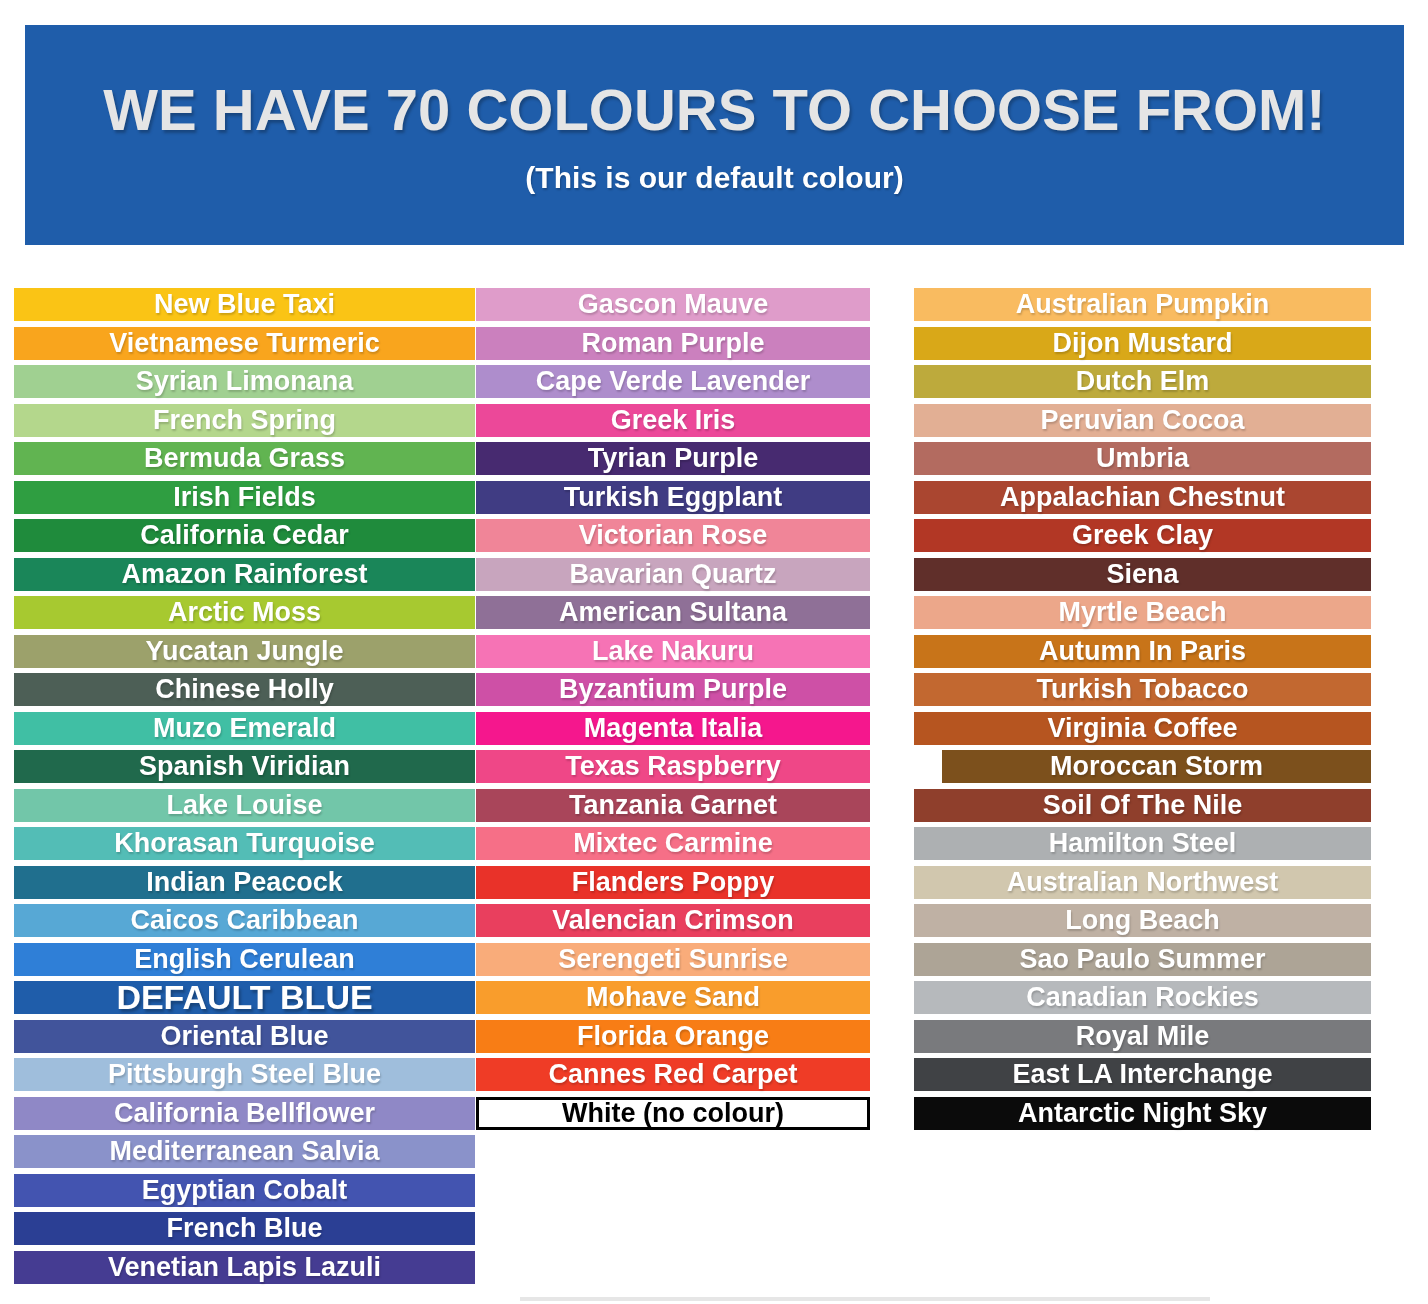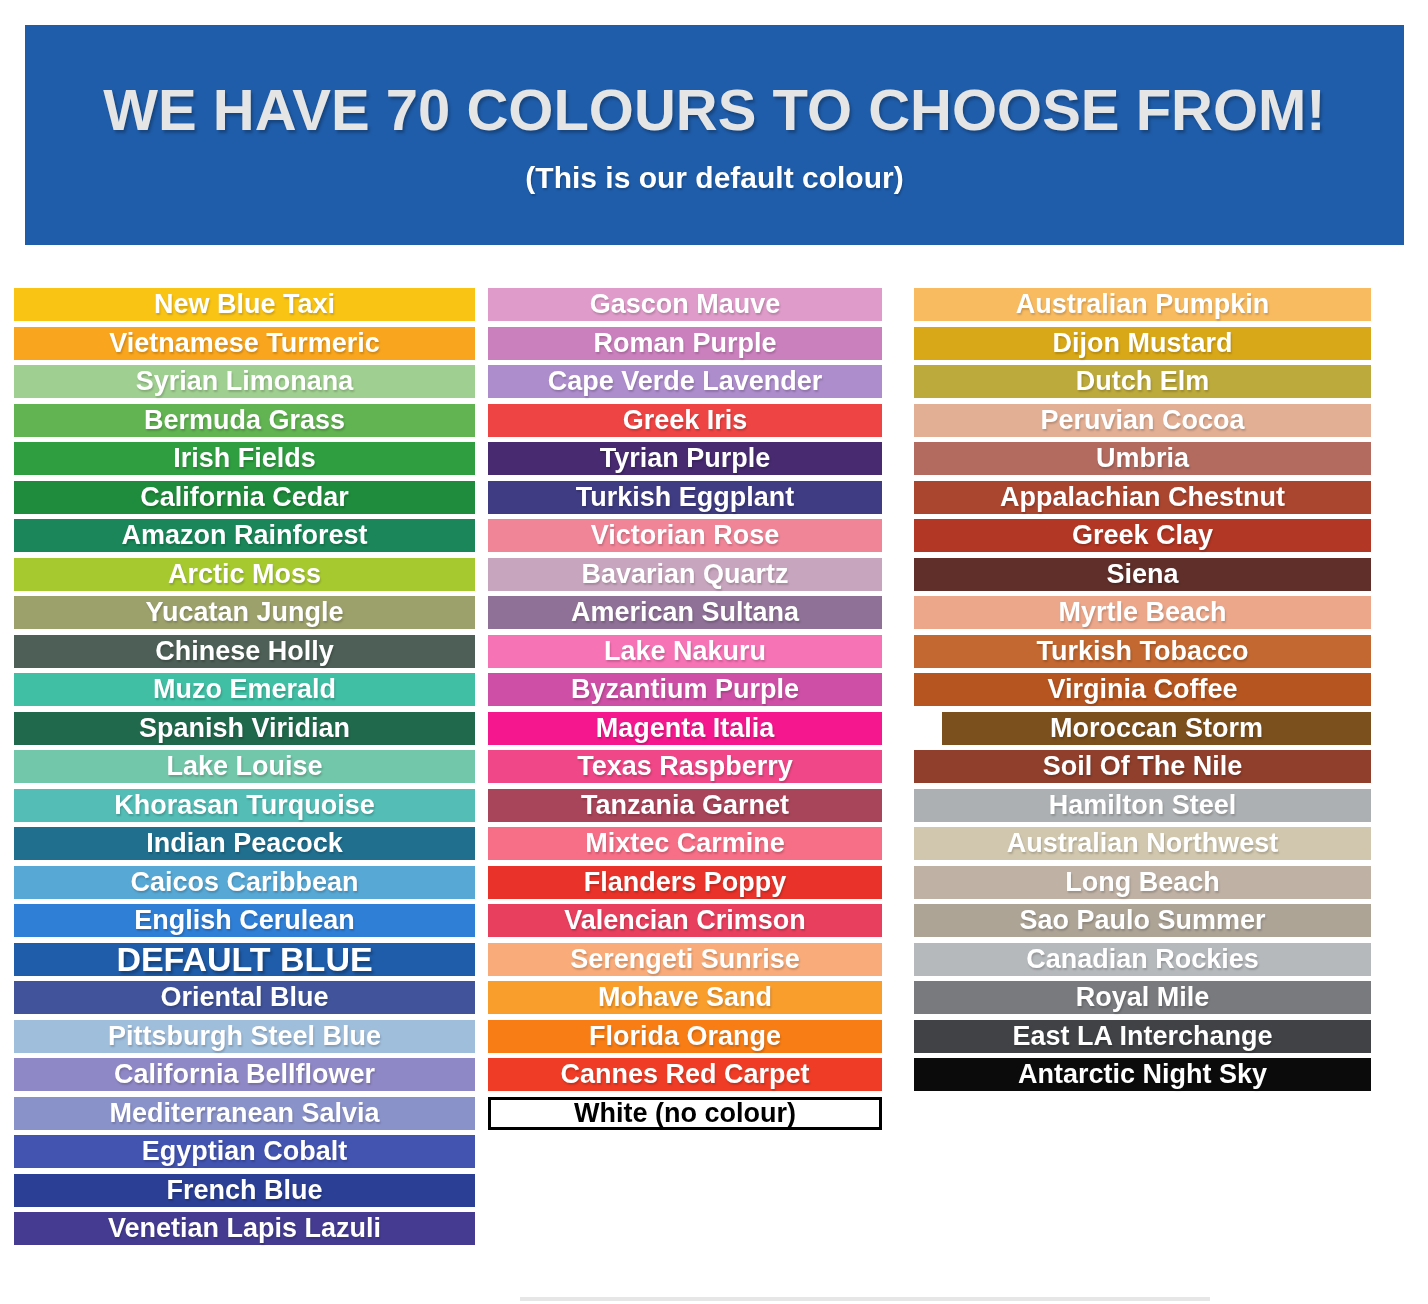--- a/index.html
+++ b/index.html
@@ -27,21 +27,21 @@
   }
   .banner-subtitle {
     color:#ffffff;
     font-size:30px;
     font-weight:bold;
     margin-top:18px;
     text-shadow:1px 2px 2px rgba(0,0,0,0.22);
   }
   .col { position:absolute; top:288px; }
   #col0 { left:14px;  width:461px; }
-  #col1 { left:488px; width:394px; }
+  #col1 { left:476px; width:394px; }
   #col2 { left:914px; width:457px; }
   .swatch {
     height:33px;
     margin-bottom:5.5px;
     display:flex;
     align-items:center;
     justify-content:center;
     color:#ffffff;
     font-weight:bold;
     font-size:27px;
@@ -79,20 +79,23 @@
 <div class="col" id="col0">
     <div class="swatch" style="background: rgb(250, 196, 21);">
       <span>New Blue Taxi</span>
     </div>
     <div class="swatch" style="background: rgb(249, 165, 29);">
       <span>Vietnamese Turmeric</span>
     </div>
     <div class="swatch" style="background: rgb(160, 208, 145);">
       <span>Syrian Limonana</span>
     </div>
+    <div class="swatch" style="background: rgb(180, 215, 140);">
+      <span>French Spring</span>
+    </div>
     <div class="swatch" style="background: rgb(97, 180, 81);">
       <span>Bermuda Grass</span>
     </div>
     <div class="swatch" style="background: rgb(47, 158, 65);">
       <span>Irish Fields</span>
     </div>
     <div class="swatch" style="background: rgb(31, 139, 60);">
       <span>California Cedar</span>
     </div>
     <div class="swatch" style="background: rgb(26, 134, 89);">
@@ -156,21 +159,21 @@
 <div class="col" id="col1">
     <div class="swatch" style="background: rgb(223, 156, 202);">
       <span>Gascon Mauve</span>
     </div>
     <div class="swatch" style="background: rgb(203, 128, 190);">
       <span>Roman Purple</span>
     </div>
     <div class="swatch" style="background: rgb(174, 141, 204);">
       <span>Cape Verde Lavender</span>
     </div>
-    <div class="swatch" style="background: #ef4444;">
+    <div class="swatch" style="background: #ec4899;">
       <span>Greek Iris</span>
     </div>
     <div class="swatch" style="background: rgb(71, 42, 112);">
       <span>Tyrian Purple</span>
     </div>
     <div class="swatch" style="background: rgb(64, 60, 131);">
       <span>Turkish Eggplant</span>
     </div>
     <div class="swatch" style="background: rgb(240, 133, 152);">
       <span>Victorian Rose</span>
@@ -242,20 +245,23 @@
     </div>
     <div class="swatch" style="background: rgb(178, 55, 37);">
       <span>Greek Clay</span>
     </div>
     <div class="swatch" style="background: rgb(96, 47, 42);">
       <span>Siena</span>
     </div>
     <div class="swatch" style="background: rgb(236, 167, 138);">
       <span>Myrtle Beach</span>
     </div>
+    <div class="swatch" style="background: rgb(200, 116, 25);">
+      <span>Autumn In Paris</span>
+    </div>
     <div class="swatch" style="background: rgb(194, 104, 48);">
       <span>Turkish Tobacco</span>
     </div>
     <div class="swatch" style="background: rgb(182, 85, 32);">
       <span>Virginia Coffee</span>
     </div>
     <div class="swatch" style="background: rgb(124, 80, 28); margin-left: 28px;">
       <span>Moroccan Storm</span>
     </div>
     <div class="swatch" style="background: rgb(143, 63, 44);">

